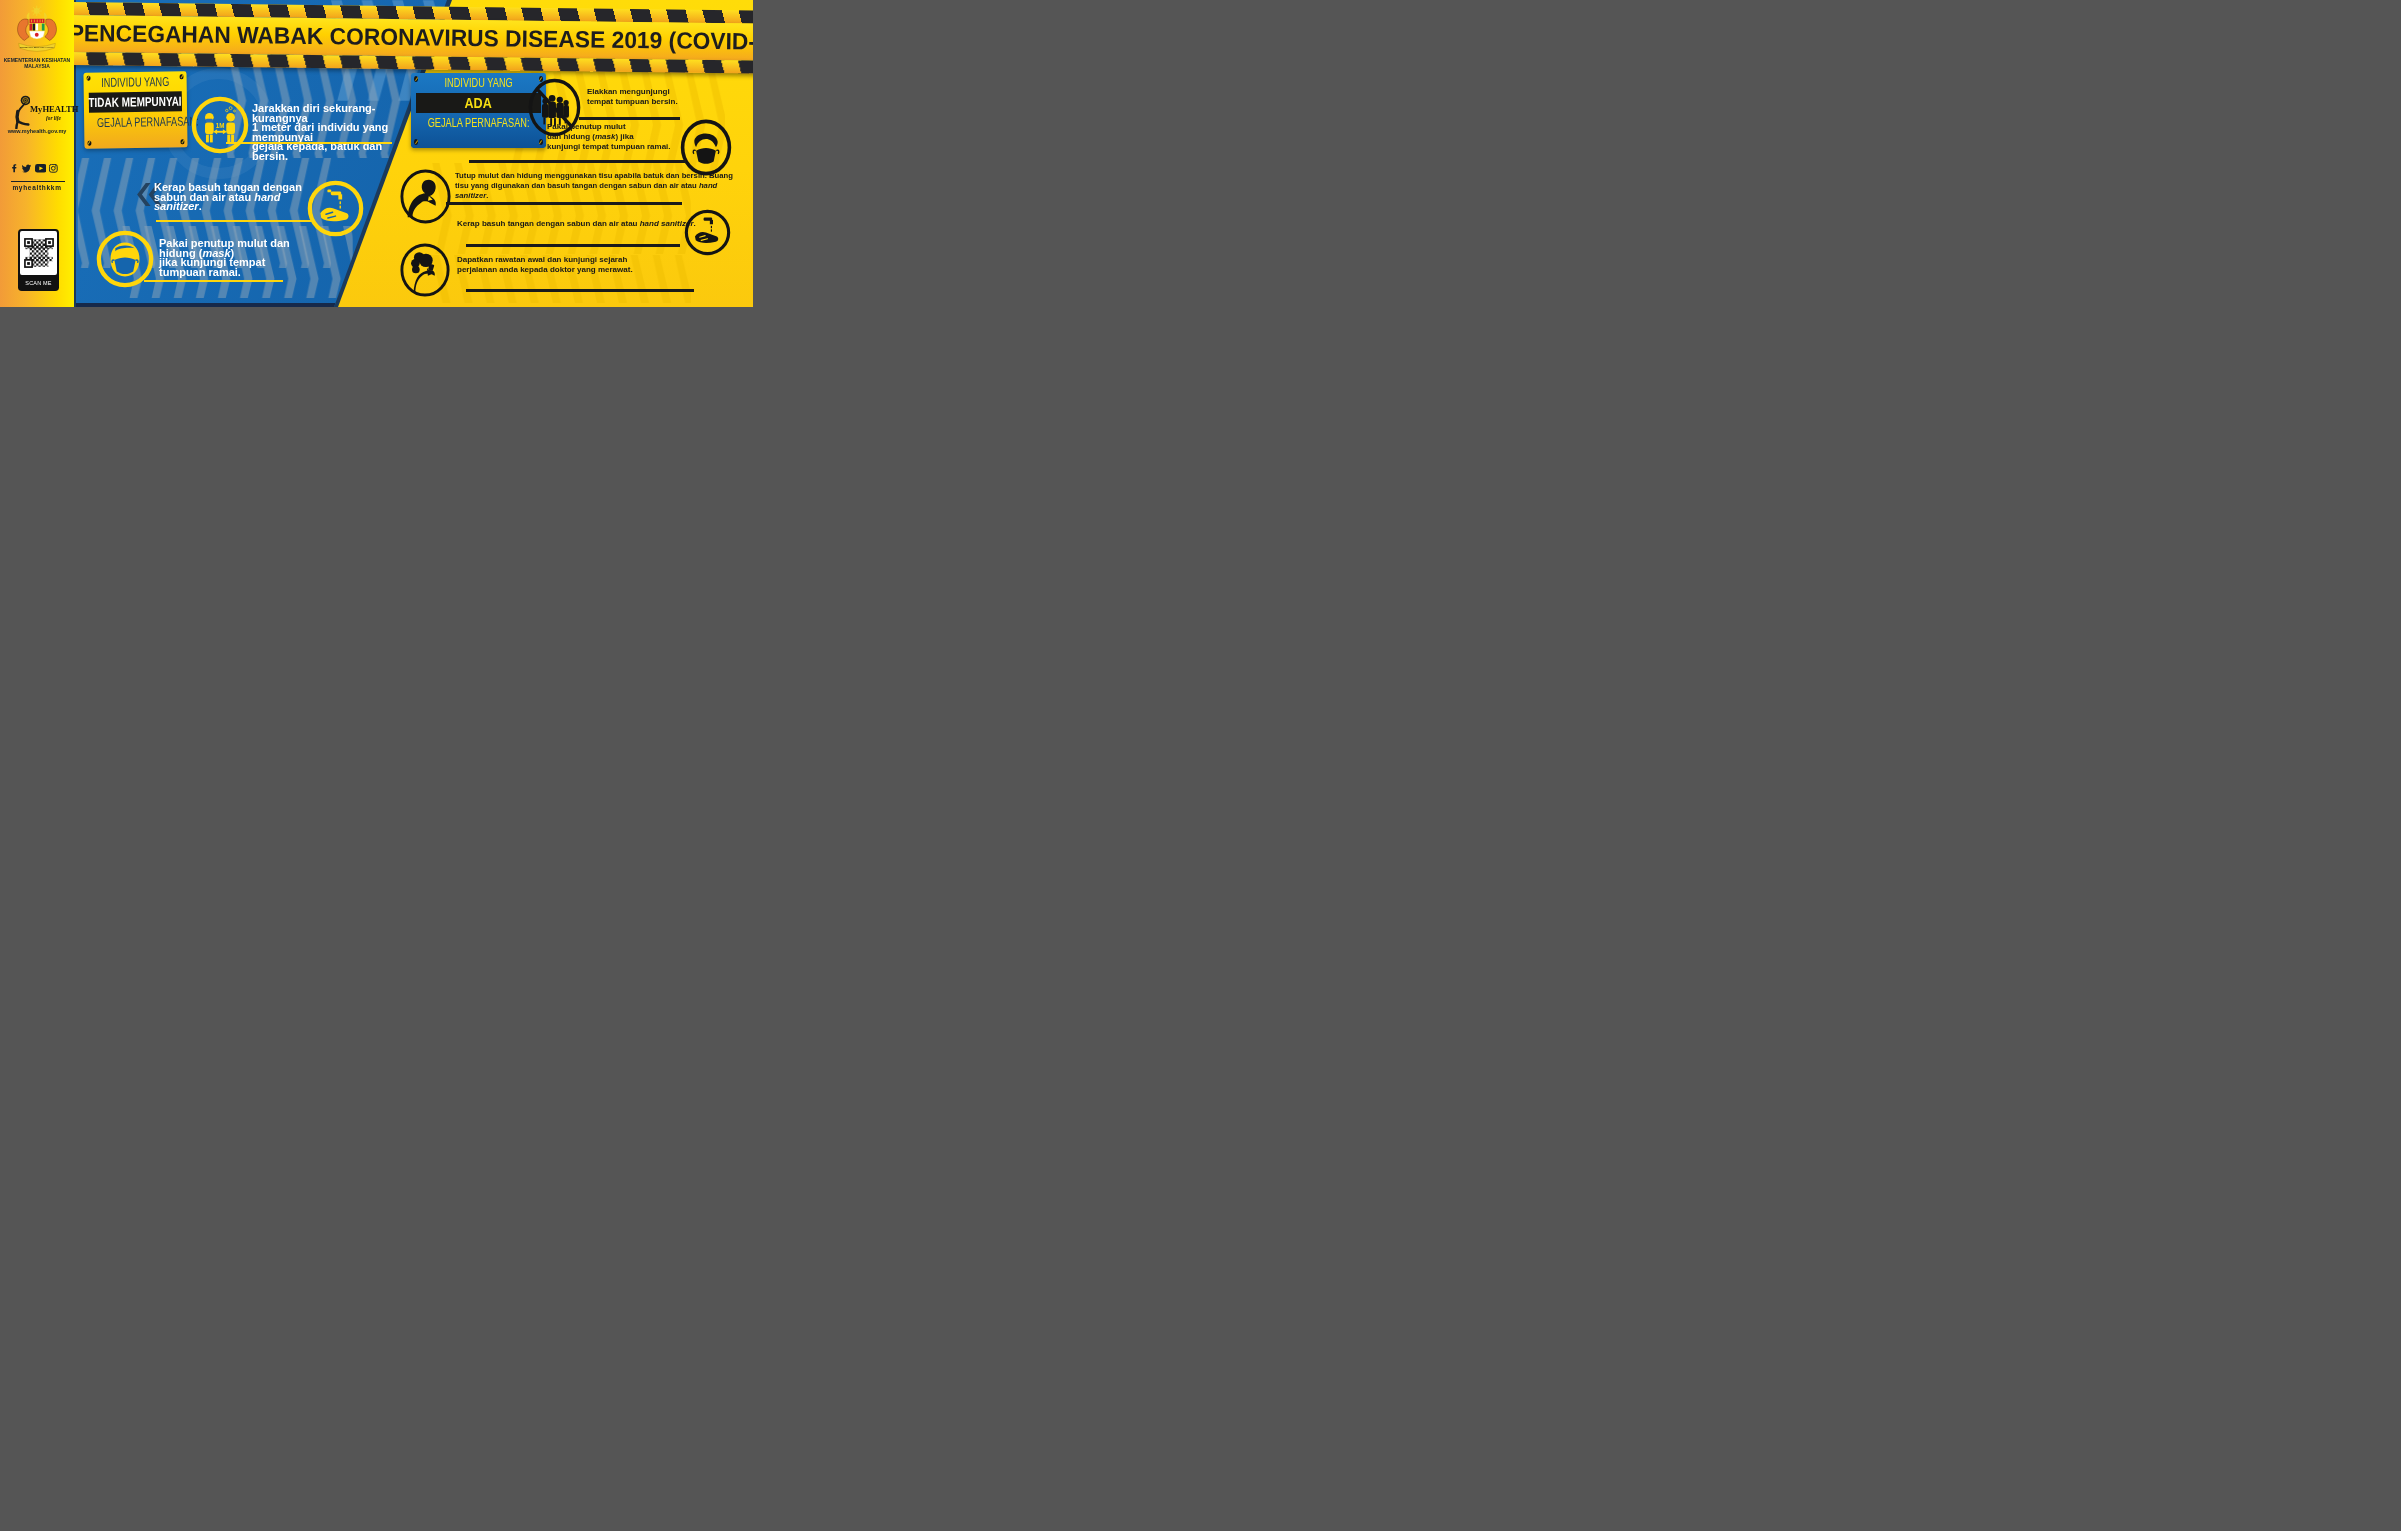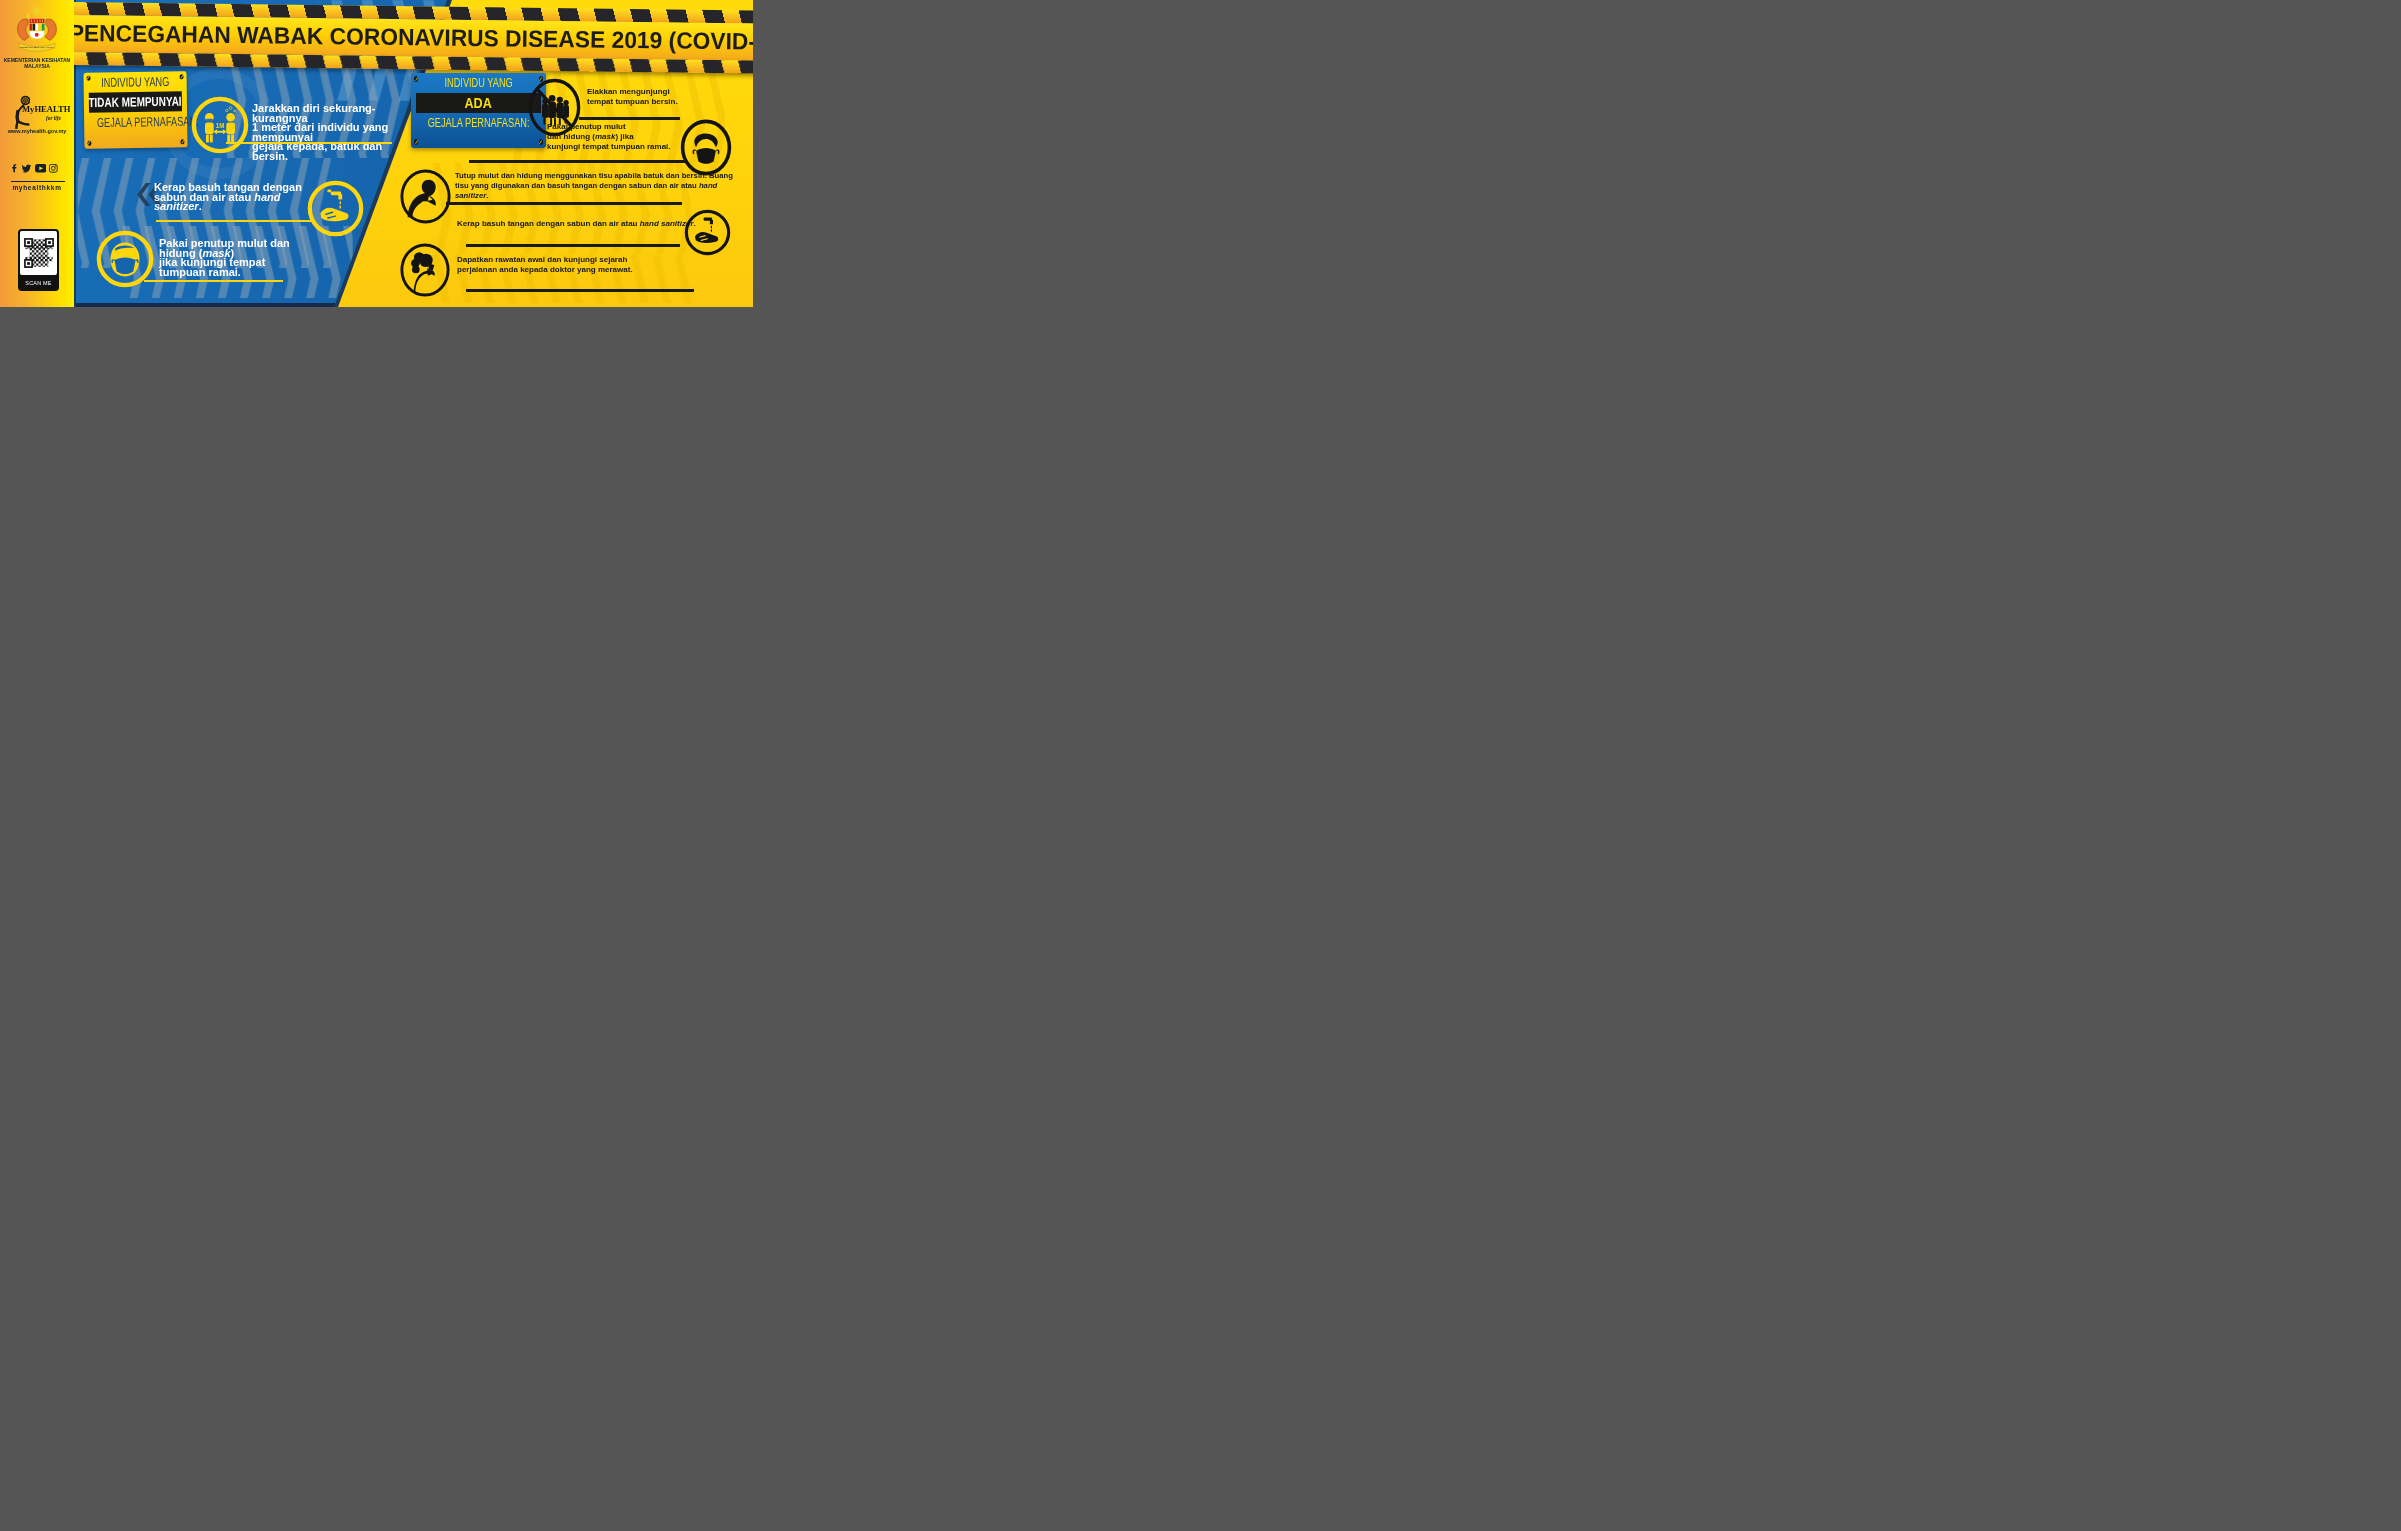--- a/index.html
+++ b/index.html
@@ -341,21 +341,21 @@
     </div>
     <svg class="abs" style="left:12.5px;top:95px" width="17.3" height="34" viewBox="0 0 36 70">
       <circle cx="26" cy="11" r="10" fill="#1B1B1B"></circle>
       <circle cx="26" cy="11" r="6" fill="none" stroke="#E8B10C" stroke-width="1.5"></circle>
       <circle cx="26" cy="11" r="2.5" fill="none" stroke="#E8B10C" stroke-width="1.2"></circle>
       <path d="M10,36 C14,28 20,22 24,18" stroke="#1B1B1B" stroke-width="4" fill="none" stroke-linecap="round"></path>
       <path d="M10,34 C8,42 8,48 10,54" stroke="#1B1B1B" stroke-width="7" fill="none" stroke-linecap="round"></path>
       <path d="M10,54 C16,58 24,60 32,61" stroke="#1B1B1B" stroke-width="5" fill="none" stroke-linecap="round"></path>
       <path d="M10,54 C8,60 7,64 7,69" stroke="#1B1B1B" stroke-width="5" fill="none" stroke-linecap="round"></path>
     </svg>
-    <div class="abs mh-brand" style="left:22px;top:104px">MyHEALTH</div>
+    <div class="abs mh-brand" style="left:30px;top:104px">MyHEALTH</div>
     <div class="abs mh-tag" style="left:46px;top:115px">for life</div>
     <div class="abs mh-url">www.myhealth.gov.my</div>
     <div class="abs social-row">
       <svg width="8.6" height="8.6" viewBox="0 0 18 18">
           <path d="M11,3 L13,3 L13,0.5 L10,0.5 C7.8,0.5 7,2.2 7,4 L7,6.5 L4.5,6.5 L4.5,9.5 L7,9.5 L7,17.5 L10.5,17.5 L10.5,9.5 L13,9.5 L13.4,6.5 L10.5,6.5 L10.5,4.3 C10.5,3.4 10.6,3 11,3 Z" fill="#18202A"></path>
         </svg>
       <svg width="9.6" height="8.6" viewBox="0 0 20 18">
           <path d="M19,3 C18.3,3.4 17.5,3.6 16.7,3.7 C17.5,3.2 18.2,2.4 18.5,1.4 C17.7,1.9 16.8,2.2 15.9,2.4 C15.1,1.6 14,1 12.8,1 C10.5,1 8.6,2.9 8.6,5.3 C8.6,5.6 8.6,5.9 8.7,6.2 C5.2,6 2.1,4.3 0.3,1.9 C-0.1,2.6 0,3.4 0,4.2 C0,5.7 0.8,7 1.9,7.8 C1.2,7.8 0.5,7.6 0,7.3 C0,9.4 1.5,11.1 3.4,11.5 C3,11.6 2.6,11.7 2.2,11.7 C1.9,11.7 1.6,11.6 1.4,11.6 C1.9,13.3 3.5,14.5 5.4,14.6 C3.9,15.7 2.1,16.4 0.1,16.4 C1.9,17.4 4,18 6.2,18 C12.8,17.6 16.8,12.3 16.8,6.7 L16.8,6.2 C17.7,5.6 18.4,4.9 19,3 Z" fill="#18202A"></path>
         </svg>
       <svg width="11.5" height="8.6" viewBox="0 0 24 18">

